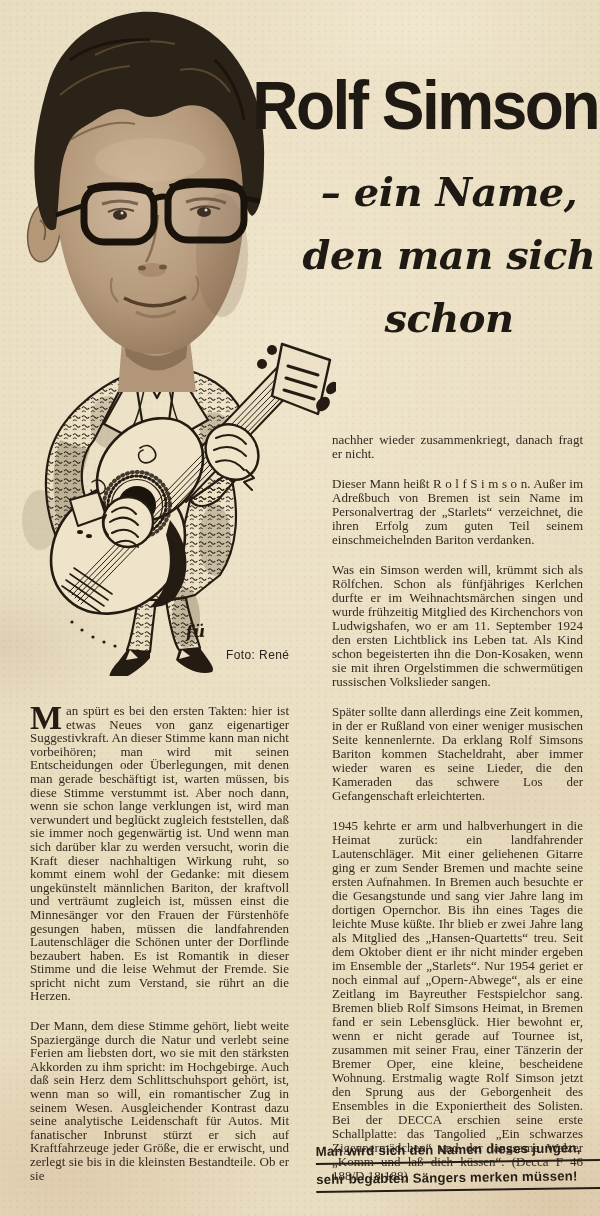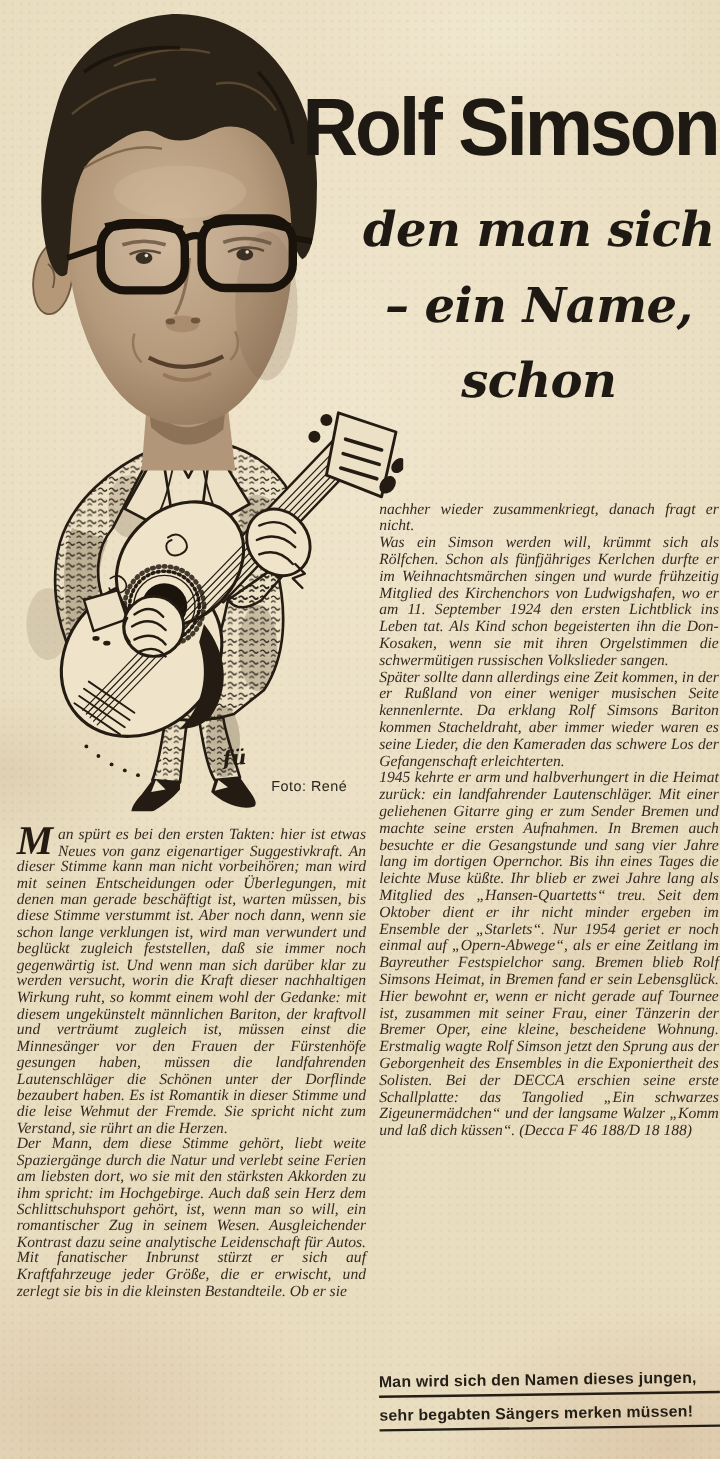--- a/index.html
+++ b/index.html
@@ -19,21 +19,21 @@
         background-image:radial-gradient(rgba(118,98,66,.06) 1px, transparent 1.4px);
         background-size:7px 7px;pointer-events:none;}
   .headline{position:absolute;top:72px;left:252px;width:346px;text-align:right;
         font-family:"Liberation Sans",sans-serif;font-weight:700;
         font-size:64px;line-height:1;letter-spacing:-2.5px;color:#1e1913;
         transform:scaleY(1.06);transform-origin:top right;white-space:nowrap;}
   .subtitle{position:absolute;top:160px;left:300px;width:298px;text-align:center;
         font-family:"DejaVu Serif",serif;font-style:italic;font-weight:700;
         font-size:40px;line-height:63px;color:#1e1913;letter-spacing:-0.5px;}
   .col{color:#322a1f;text-align:justify;hyphens:auto;-webkit-hyphens:auto;}
-  .col p{margin:0;font-style:italic;}
+  .col p{margin:16px;}
   .left-col{position:absolute;left:14px;top:688px;width:291px;
         font-size:13px;line-height:13.6px;}
   .right-col{position:absolute;left:316px;top:417px;width:283px;
         font-size:13px;line-height:14px;}
   .dropcap{float:left;font-weight:700;font-size:34px;line-height:26px;
         padding:1px 4px 0 0;color:#241c12;font-family:"Liberation Serif",serif;}
   .credit{position:absolute;left:226px;top:648px;
         font-family:"Liberation Sans",sans-serif;font-weight:400;
         font-size:12px;color:#2a241c;letter-spacing:.4px;}
   .slogan{position:absolute;left:316px;top:1142px;width:284px;
@@ -203,29 +203,30 @@
         <path d="M85,205 L56,215 M243,198 L260,201" stroke-width="5" fill="none"></path>
         <path d="M88,190 Q118,182 152,192 M170,188 Q205,178 242,190" stroke-width="8" fill="none"></path>
       </g>
     </g>
 
     <text x="186" y="638" font-family="DejaVu Serif, serif" font-style="italic" font-weight="bold" font-size="17" fill="#241c12" transform="rotate(-4 186 638)">fü</text>
   </svg>
 
   <div class="headline">Rolf Simson</div>
   <div class="subtitle">
+    <div>– ein Name,</div>
     <div>den man sich</div>
-    <div>– ein Name,</div>
     <div>schon</div>
   </div>
 
   <div class="credit">Foto: René</div>
 
   <div class="col right-col" lang="de">
     <p>nachher wieder zusammenkriegt, danach fragt er nicht.</p>
+    <p>Dieser Mann heißt R o l f S i m s o n. Außer im Adreßbuch von Bremen ist sein Name im Personalvertrag der „Starlets“ verzeichnet, die ihren Erfolg zum guten Teil seinem einschmeichelnden Bariton verdanken.</p>
     <p>Was ein Simson werden will, krümmt sich als Rölfchen. Schon als fünfjähriges Kerlchen durfte er im Weihnachtsmärchen singen und wurde frühzeitig Mitglied des Kirchenchors von Ludwigshafen, wo er am 11. September 1924 den ersten Lichtblick ins Leben tat. Als Kind schon begeisterten ihn die Don-Kosaken, wenn sie mit ihren Orgelstimmen die schwermütigen russischen Volkslieder sangen.</p>
     <p>Später sollte dann allerdings eine Zeit kommen, in der er Rußland von einer weniger musischen Seite kennenlernte. Da erklang Rolf Simsons Bariton kommen Stacheldraht, aber immer wieder waren es seine Lieder, die den Kameraden das schwere Los der Gefangenschaft erleichterten.</p>
     <p>1945 kehrte er arm und halbverhungert in die Heimat zurück: ein landfahrender Lautenschläger. Mit einer geliehenen Gitarre ging er zum Sender Bremen und machte seine ersten Aufnahmen. In Bremen auch besuchte er die Gesangstunde und sang vier Jahre lang im dortigen Opernchor. Bis ihn eines Tages die leichte Muse küßte. Ihr blieb er zwei Jahre lang als Mitglied des „Hansen-Quartetts“ treu. Seit dem Oktober dient er ihr nicht minder ergeben im Ensemble der „Starlets“. Nur 1954 geriet er noch einmal auf „Opern-Abwege“, als er eine Zeitlang im Bayreuther Festspielchor sang. Bremen blieb Rolf Simsons Heimat, in Bremen fand er sein Lebensglück. Hier bewohnt er, wenn er nicht gerade auf Tournee ist, zusammen mit seiner Frau, einer Tänzerin der Bremer Oper, eine kleine, bescheidene Wohnung. Erstmalig wagte Rolf Simson jetzt den Sprung aus der Geborgenheit des Ensembles in die Exponiertheit des Solisten. Bei der DECCA erschien seine erste Schallplatte: das Tangolied „Ein schwarzes Zigeunermädchen“ und der langsame Walzer „Komm und laß dich küssen“. (Decca F 46 188/D 18 188)</p>
   </div>
 
   <div class="col left-col" lang="de">
     <p><span class="dropcap">M</span><span>an spürt es bei den ersten Takten: hier ist etwas Neues von ganz eigenartiger Suggestivkraft. An dieser Stimme kann man nicht vorbeihören; man wird mit seinen Entscheidungen oder Überlegungen, mit denen man gerade beschäftigt ist, warten müssen, bis diese Stimme verstummt ist. Aber noch dann, wenn sie schon lange verklungen ist, wird man verwundert und beglückt zugleich feststellen, daß sie immer noch gegenwärtig ist. Und wenn man sich darüber klar zu werden versucht, worin die Kraft dieser nachhaltigen Wirkung ruht, so kommt einem wohl der Gedanke: mit diesem ungekünstelt männlichen Bariton, der kraftvoll und verträumt zugleich ist, müssen einst die Minnesänger vor den Frauen der Fürstenhöfe gesungen haben, müssen die landfahrenden Lautenschläger die Schönen unter der Dorflinde bezaubert haben. Es ist Romantik in dieser Stimme und die leise Wehmut der Fremde. Sie spricht nicht zum Verstand, sie rührt an die Herzen.</span></p>
     <p>Der Mann, dem diese Stimme gehört, liebt weite Spaziergänge durch die Natur und verlebt seine Ferien am liebsten dort, wo sie mit den stärksten Akkorden zu ihm spricht: im Hochgebirge. Auch daß sein Herz dem Schlittschuhsport gehört, ist, wenn man so will, ein romantischer Zug in seinem Wesen. Ausgleichender Kontrast dazu seine analytische Leidenschaft für Autos. Mit fanatischer Inbrunst stürzt er sich auf Kraftfahrzeuge jeder Größe, die er erwischt, und zerlegt sie bis in die kleinsten Bestandteile. Ob er sie</p>
   </div>
 

